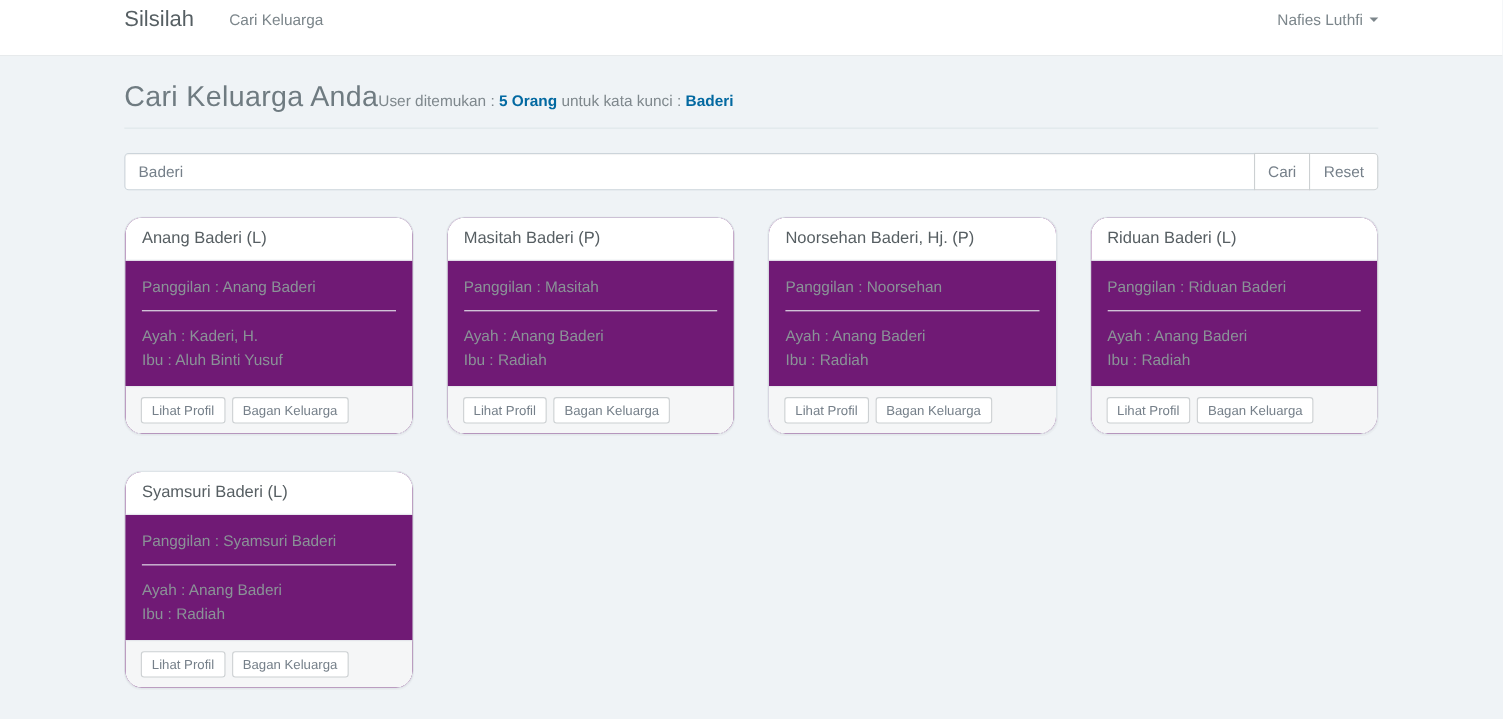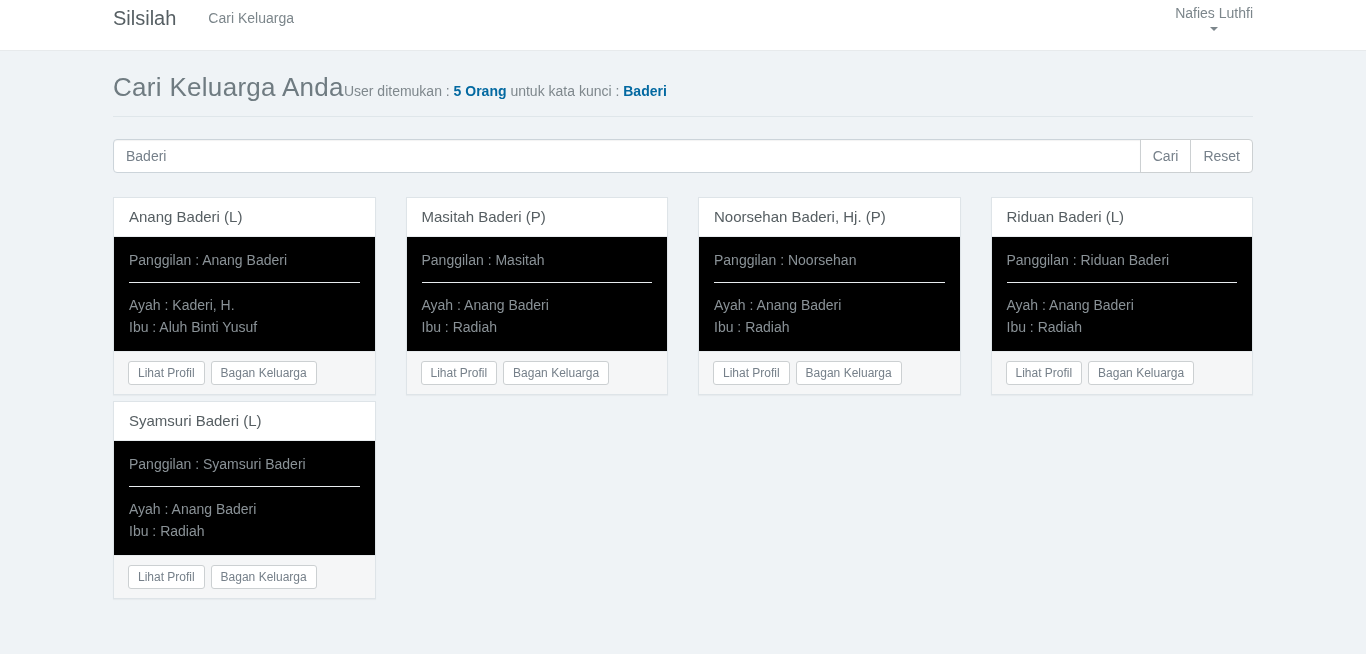--- a/index.html
+++ b/index.html
@@ -34,21 +34,20 @@
     cursor: pointer;
   }
   .nav-right { margin-left: auto; display: flex; align-items: center; }
   .user-dropdown {
     font-size: 14px;
     color: #7c868b;
     cursor: pointer;
     display: flex;
     align-items: center;
     gap: 6px;
-    flex-direction: column;
   }
   .caret {
     display: inline-block;
     width: 0; height: 0;
     border-left: 4px solid transparent;
     border-right: 4px solid transparent;
     border-top: 4px solid #7c868b;
   }
 
   
@@ -97,24 +96,24 @@
     font-size: 14px;
     margin-left: -1px;
   }
   .btn-cari { border-radius: 0; }
   .btn-reset { border-radius: 0 4px 4px 0; }
 
   
   .row { display: flex; flex-wrap: wrap; margin: 0 -15px; }
   .col-3 { width: 25%; padding: 0 15px; }
   .panel {
-    background: #000000;
+    background: #701a75;
     border: 1px solid #dee4e8;
-    border-radius: 0;
-    margin-bottom: 6px;
+    border-radius: 16px;
+    margin-bottom: 33px;
     box-shadow: 0 1px 1px rgba(0,0,0,0.03);
     overflow: hidden;
   }
   .panel-heading {
     padding: 10px 15px;
     border-bottom: 1px solid #e9edf0;
     background: #ffffff;
   }
   .panel-title { font-size: 15px; font-weight: normal; color: #565e62; line-height: 18px; }
   .panel-body { padding: 13px 15px; font-size: 14px; color: #8a9297; }

